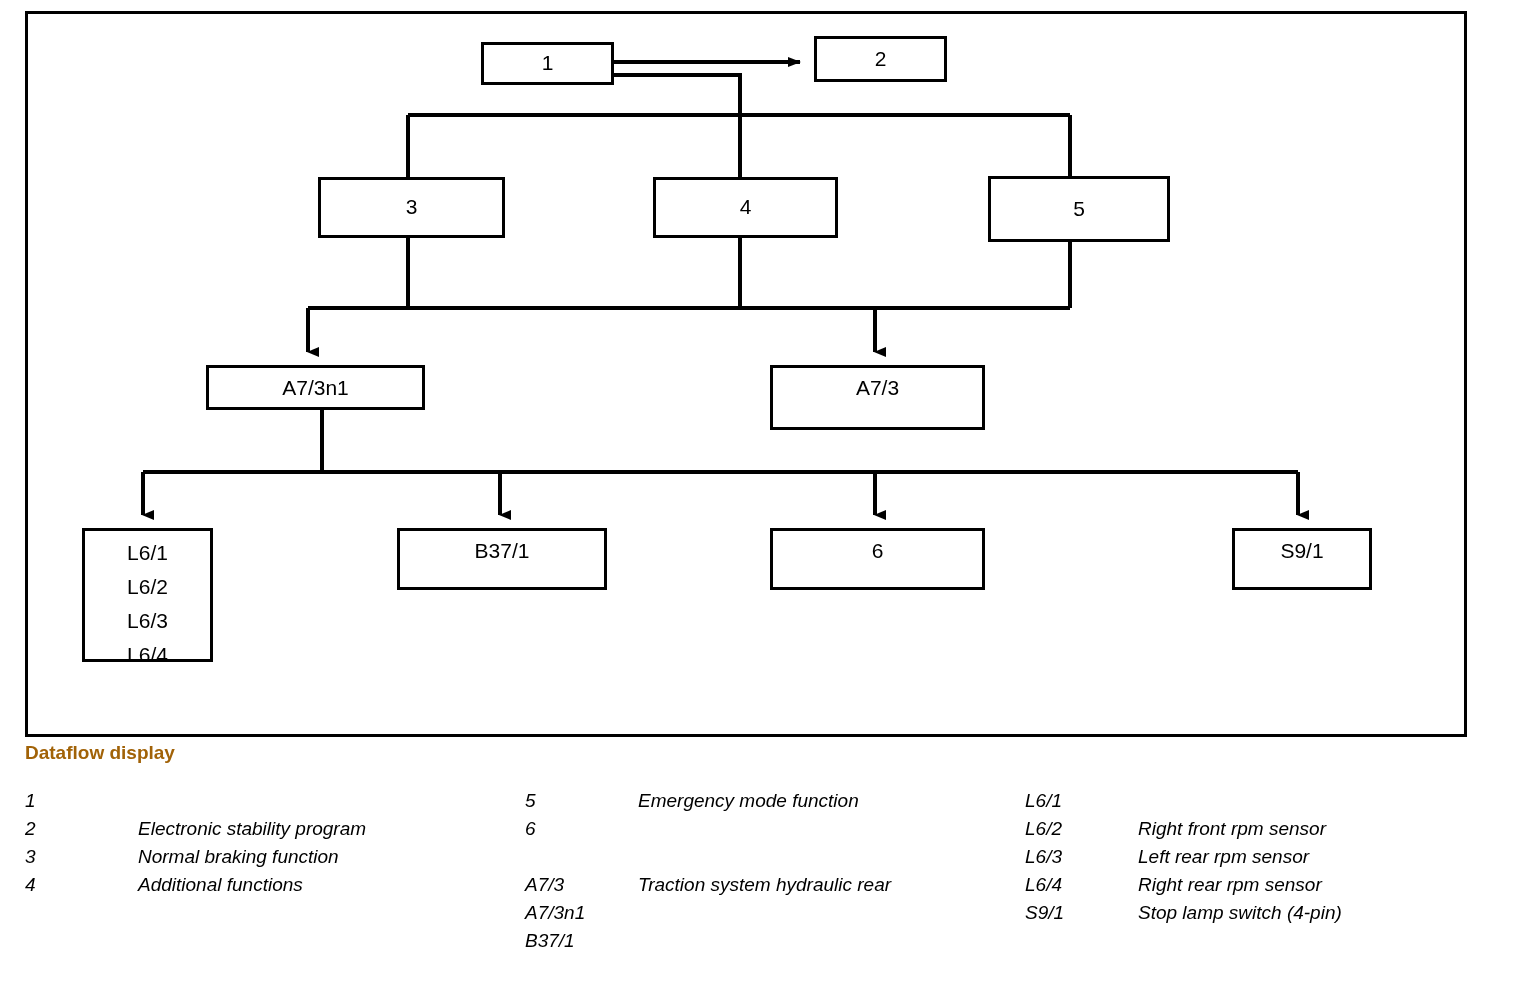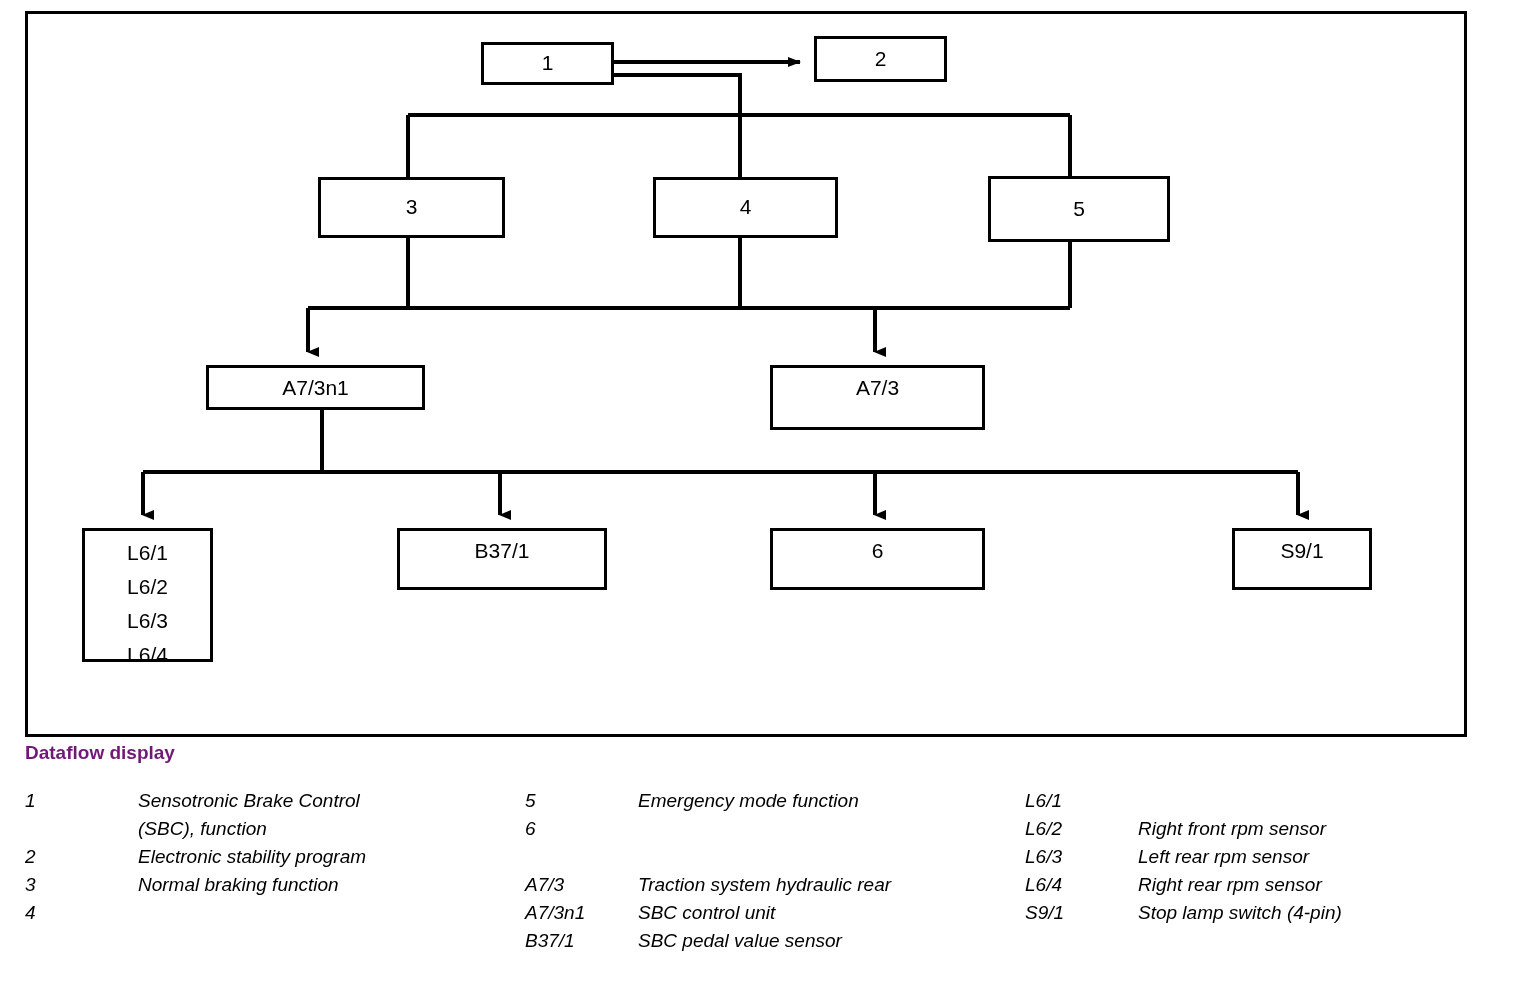--- a/index.html
+++ b/index.html
@@ -75,21 +75,21 @@
     padding-top: 11px;
   }
   
   .legend-title {
     position: absolute;
     left: 25px;
     top: 742px;
     font-size: 19px;
     font-weight: bold;
     letter-spacing: 0px;
-    color: #701a75;
+    color: #a16207;
   }
   .legend {
     position: absolute;
     left: 25px;
     top: 787px;
     width: 1470px;
   }
   .legend-col {
     position: absolute;
     top: 0;
@@ -216,59 +216,54 @@
     <span class="node-label">S9/1</span>
   </div>
 
   <div class="legend-title">Dataflow display</div>
 
   <div class="legend">
 
     <div class="legend-col c1">
       <div class="legend-row">
         <span class="legend-key">1</span>
-        <span class="legend-desc">
-          <span>Sensotronic Brake Control</span>
-          <span class="cont">(SBC), function</span>
-        </span>
       </div>
       <div class="legend-row">
         <span class="legend-key">2</span>
         <span class="legend-desc">
           <span>Electronic stability program</span>
         </span>
       </div>
       <div class="legend-row">
         <span class="legend-key">3</span>
         <span class="legend-desc">Normal braking function</span>
       </div>
       <div class="legend-row">
         <span class="legend-key">4</span>
+        <span class="legend-desc">Additional functions</span>
       </div>
     </div>
 
     <div class="legend-col c2">
       <div class="legend-row">
         <span class="legend-key">5</span>
         <span class="legend-desc">Emergency mode function</span>
       </div>
       <div class="legend-row">
         <span class="legend-key">6</span>
       </div>
       <div class="legend-row spacer-before">
         <span class="legend-key">A7/3</span>
         <span class="legend-desc">Traction system hydraulic rear</span>
       </div>
       <div class="legend-row">
         <span class="legend-key">A7/3n1</span>
-        <span class="legend-desc">SBC control unit</span>
       </div>
       <div class="legend-row">
         <span class="legend-key">B37/1</span>
-        <span class="legend-desc">SBC pedal value sensor</span>
       </div>
     </div>
 
     <div class="legend-col c3">
       <div class="legend-row">
         <span class="legend-key">L6/1</span>
       </div>
       <div class="legend-row">
         <span class="legend-key">L6/2</span>
         <span class="legend-desc">Right front rpm sensor</span>

